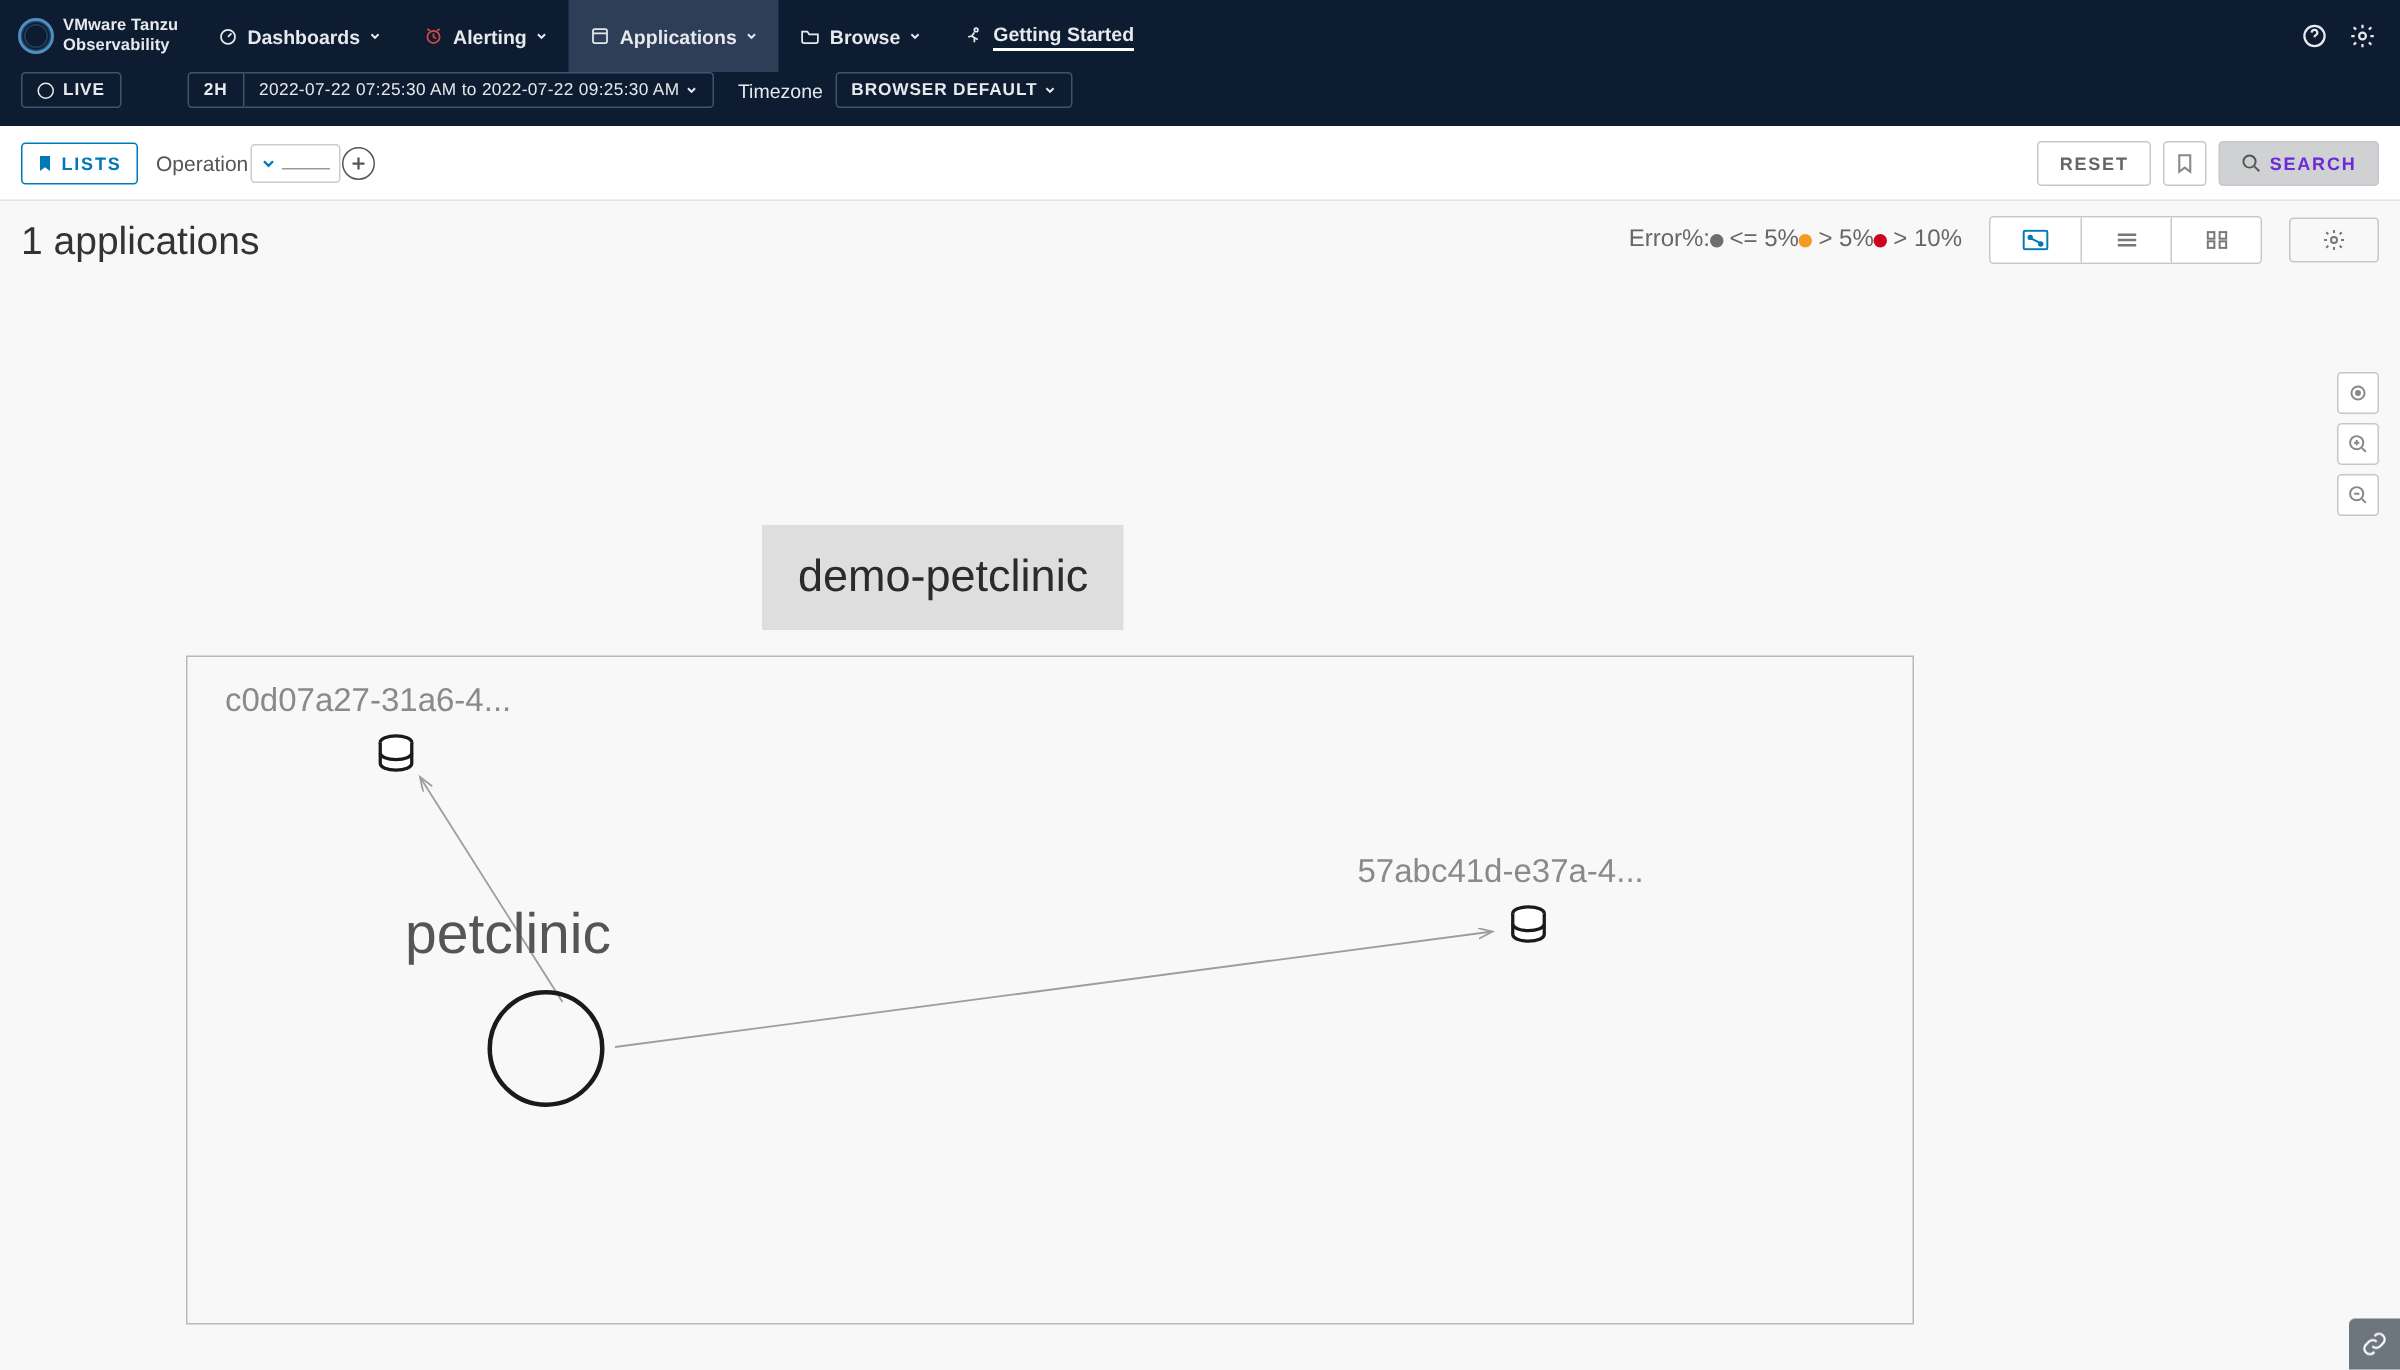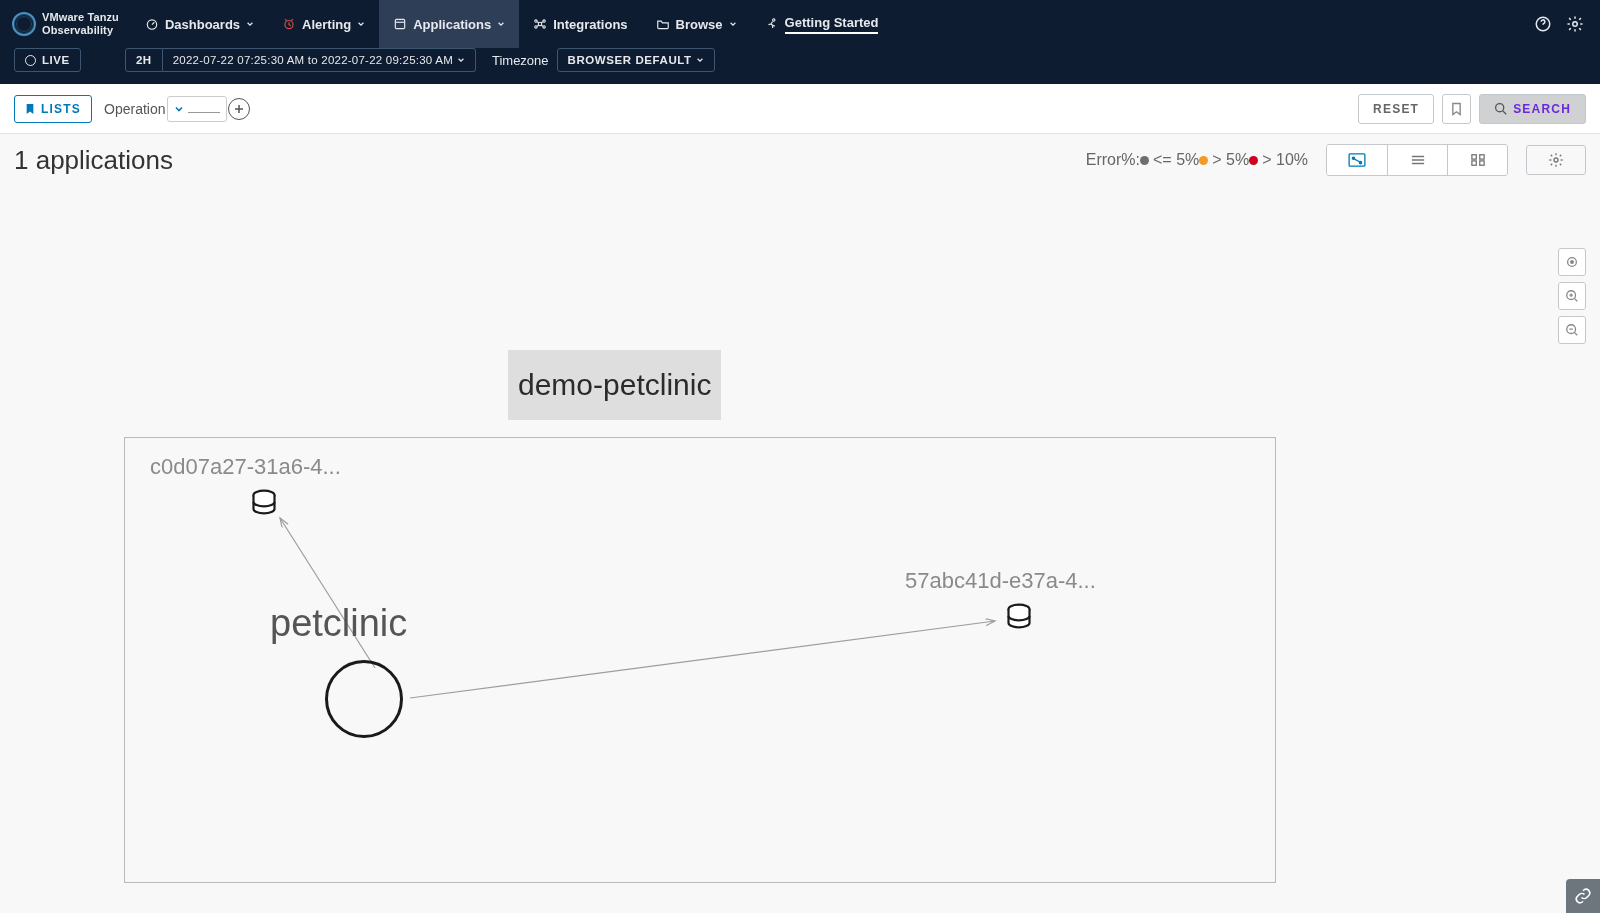--- a/index.html
+++ b/index.html
@@ -80,21 +80,21 @@
   .view-switch .seg { width:60px; height:30px; display:flex; align-items:center; justify-content:center; cursor:pointer; color:#777; background:#fff; }
   .view-switch .seg + .seg { border-left:1px solid var(--btn-border); }
   .view-switch .seg.active { color: var(--link-blue); }
   .gear-btn { border:1px solid var(--btn-border); border-radius:3px; width:60px; height:30px; display:flex; align-items:center; justify-content:center; cursor:pointer; color:#777; }
 
   
   .canvas-wrap { position:relative; margin:14px; height: calc(100% - 48px - 36px - 50px - 56px - 10px); }
   .zoom-controls { position:absolute; top:58px; right:0; display:flex; flex-direction:column; gap:6px; }
   .zoom-controls .zbtn { width:28px;height:28px;border:1px solid var(--btn-border); border-radius:3px; background:#fff; display:flex;align-items:center;justify-content:center;color:#888; cursor:pointer; font-size:14px;}
   
-  .app-title-box { position:absolute; left:494px; top:160px; background:#dedede; padding:18px 10px; }
+  .app-title-box { position:absolute; left:494px; top:160px; background:#dedede; padding:18px 24px; }
   .app-title-box span { font-size:30px; color:#2b2b2b; }
   
   .service-map-box { position:absolute; left:110px; top:247px; right:310px; bottom:20px; border:1px solid #b9b9b9; }
   
   .node-label { position:absolute; font-size:22px; color:#8a8a8a; white-space:nowrap; }
   .node-label.big { font-size:38px; color:#555; }
   
   .db-node { position:absolute; width:28px;height:28px; }
   .db-svg{width:28px;height:28px;}
   
@@ -142,31 +142,20 @@
     </div>
     <div class="nav-item active">
       <svg class="nav-icon stroke-light" viewBox="0 0 24 24" fill="none" stroke-width="2">
           <rect x="4" y="4" width="16" height="16" rx="2"></rect>
           <path d="M4 9h16"></path>
         </svg>
       <span class="nav-label">Applications</span>
       <svg class="chev stroke-light" viewBox="0 0 10 10" fill="none" stroke-width="1.6">
           <path d="M2 3.5l3 3 3-3"></path>
         </svg>
-    </div>
-    <div class="nav-item">
-      <svg class="nav-icon stroke-light" viewBox="0 0 24 24" fill="none" stroke-width="2">
-          <circle cx="12" cy="12" r="3"></circle>
-          <circle cx="5" cy="7" r="2"></circle>
-          <circle cx="19" cy="7" r="2"></circle>
-          <circle cx="5" cy="17" r="2"></circle>
-          <circle cx="19" cy="17" r="2"></circle>
-          <path d="M7 8l3 2M17 8l-3 2M7 16l3-2M17 16l-3-2"></path>
-        </svg>
-      <span class="nav-label">Integrations</span>
     </div>
     <div class="nav-item">
       <svg class="nav-icon stroke-light" viewBox="0 0 24 24" fill="none" stroke-width="2">
           <path d="M3 7h6l2 3h10v8a2 2 0 0 1-2 2H5a2 2 0 0 1-2-2V7z"></path>
         </svg>
       <span class="nav-label">Browse</span>
       <svg class="chev stroke-light" viewBox="0 0 10 10" fill="none" stroke-width="1.6">
           <path d="M2 3.5l3 3 3-3"></path>
         </svg>
     </div>

